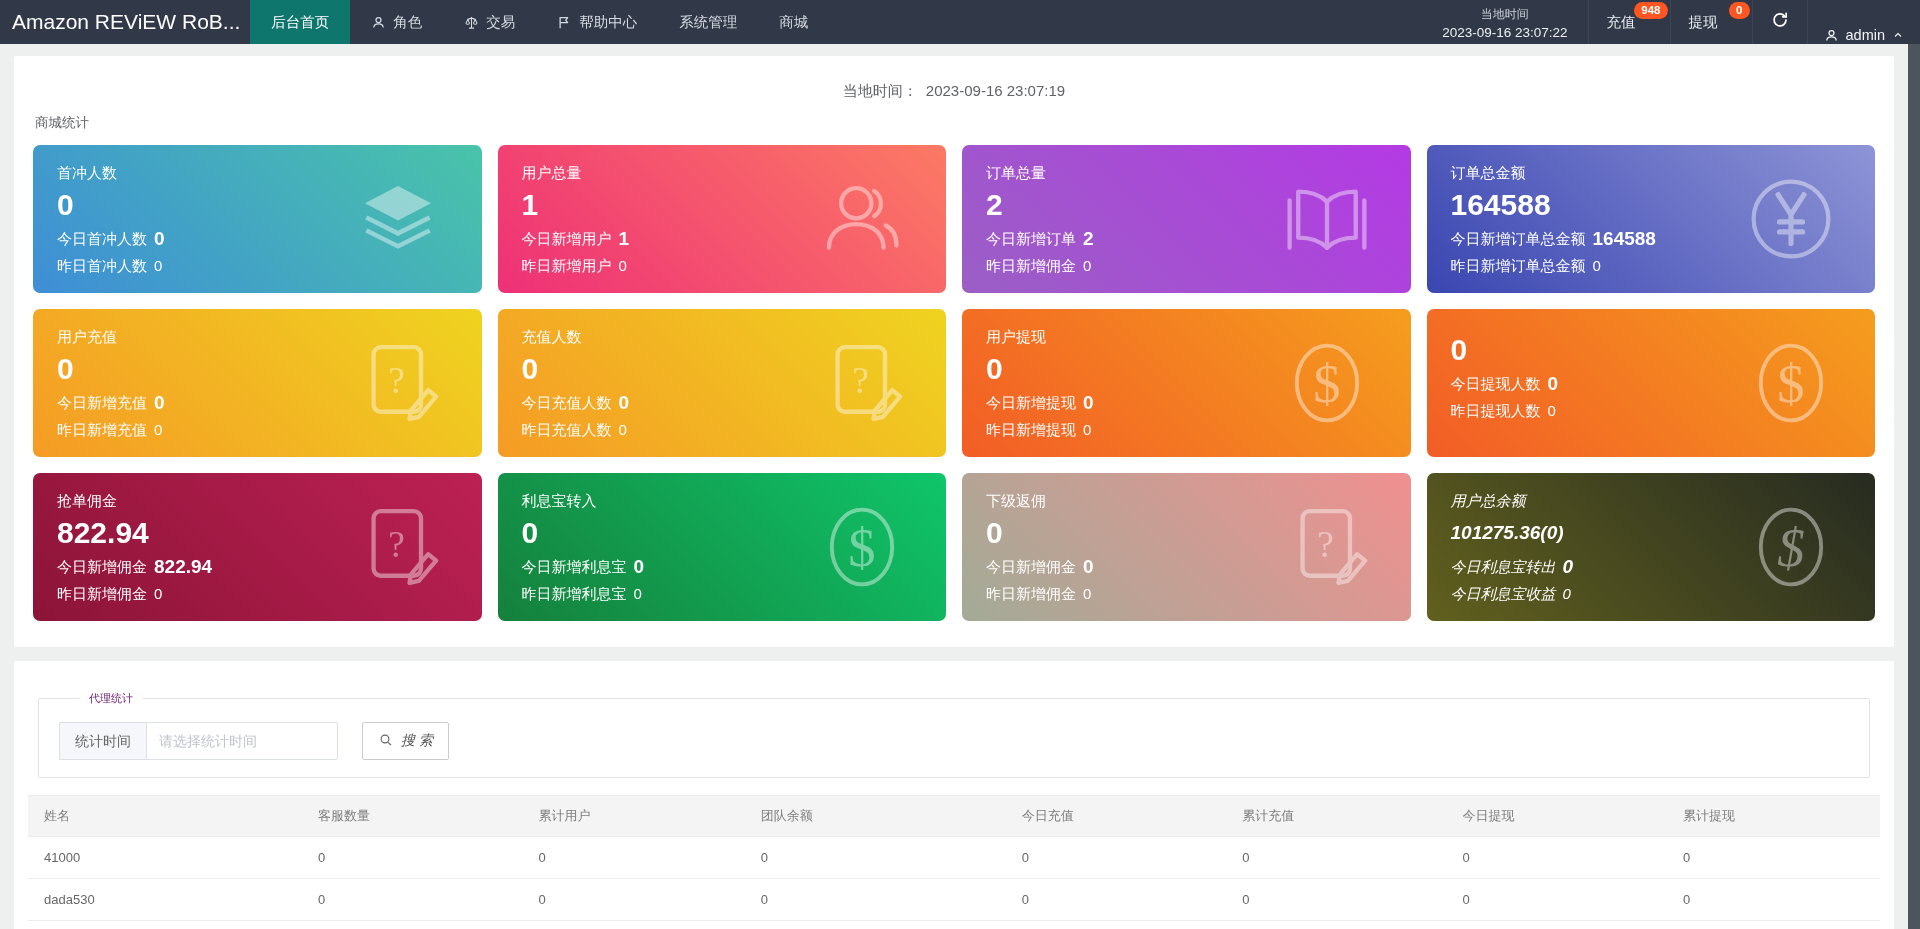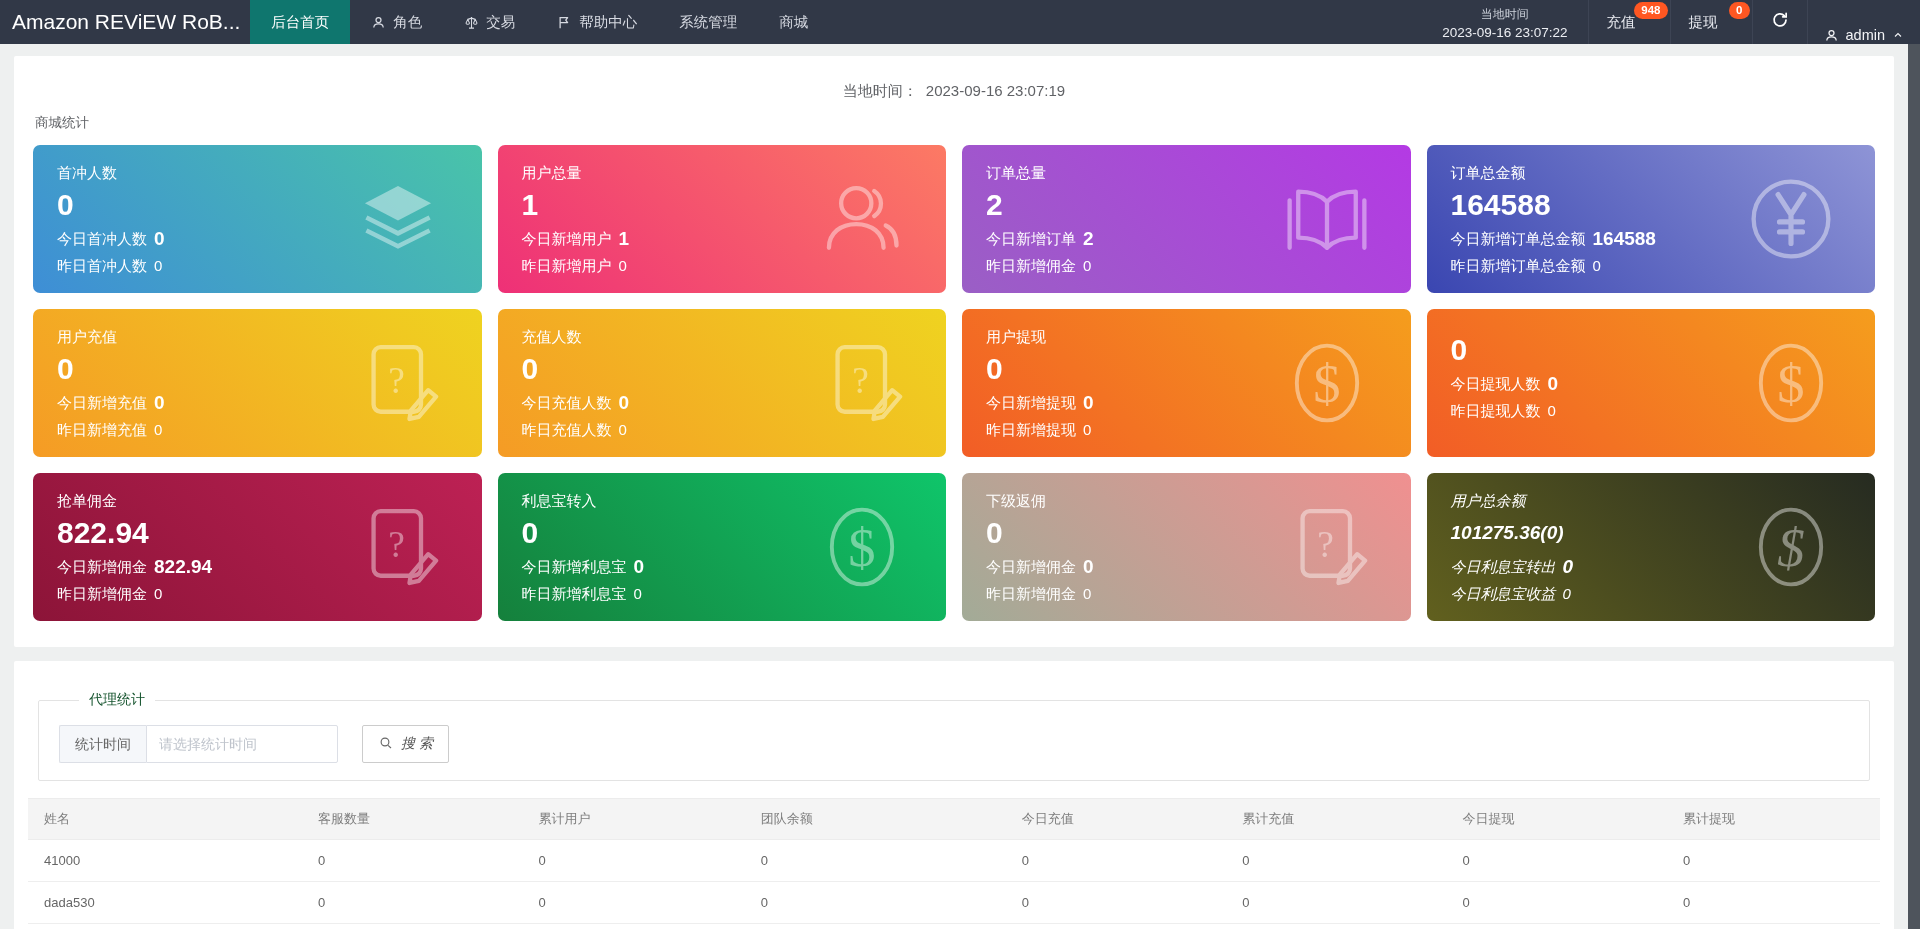--- a/index.html
+++ b/index.html
@@ -45,21 +45,21 @@
   .card-value { font-size:30px; font-weight:bold; line-height:34px; margin:5px 0 1px; }
   .card-value.small { font-size:19px; line-height:34px; }
   .card-line { font-size:15px; margin-top:7px; line-height:20px; }
   .card-line .v1 { font-size:19px; font-weight:bold; margin-left:7px; vertical-align:-1px; }
   .card-line .v2 { font-size:15px; margin-left:7px; }
   .card-icon { position:absolute; right:38px; top:50%; transform:translateY(-50%); opacity:.42; }
   .card-icon svg { width:92px; height:92px; display:block; }
 
   .panel2 { margin-top:14px; padding:30px 10px 10px; min-height:290px; }
   .agent-fieldset { border:1px solid #e3e3e3; border-radius:2px; margin:0 14px; padding:16px 20px 17px; }
-  .agent-fieldset legend { font-size:14px; color:#14532d; padding:0 10px; margin-left:20px; }
+  .agent-fieldset legend { font-size:11px; color:#701a75; padding:0 10px; margin-left:20px; }
   .filter-row { display:flex; align-items:center; }
   .addon { background:#f5f7fa; border:1px solid #dcdfe6; border-right:none; color:#666;
     font-size:14px; height:38px; line-height:36px; padding:0 15px; border-radius:2px 0 0 2px; }
   .stat-input { height:38px; width:192px; border:1px solid #dcdfe6; padding:0 12px;
     font-size:14px; color:#333; border-radius:0 2px 2px 0; outline:none;
     font-family:"Liberation Sans","DejaVu Sans",sans-serif; }
   .stat-input::placeholder { color:#bfc4cc; }
   .search-btn { margin-left:24px; height:38px; padding:0 15px; background:#fff;
     border:1px solid #cccccc; border-radius:2px; font-size:14px; color:#555;
     display:flex; align-items:center; gap:7px; cursor:pointer;

